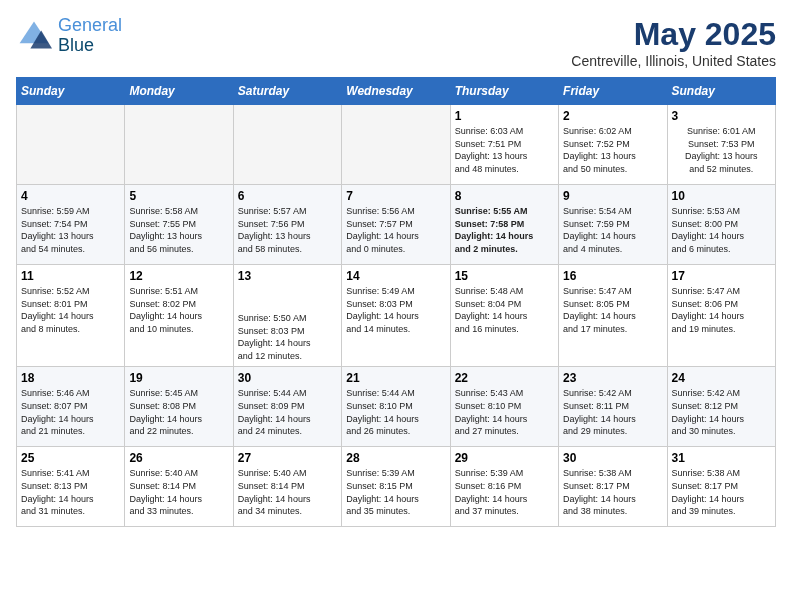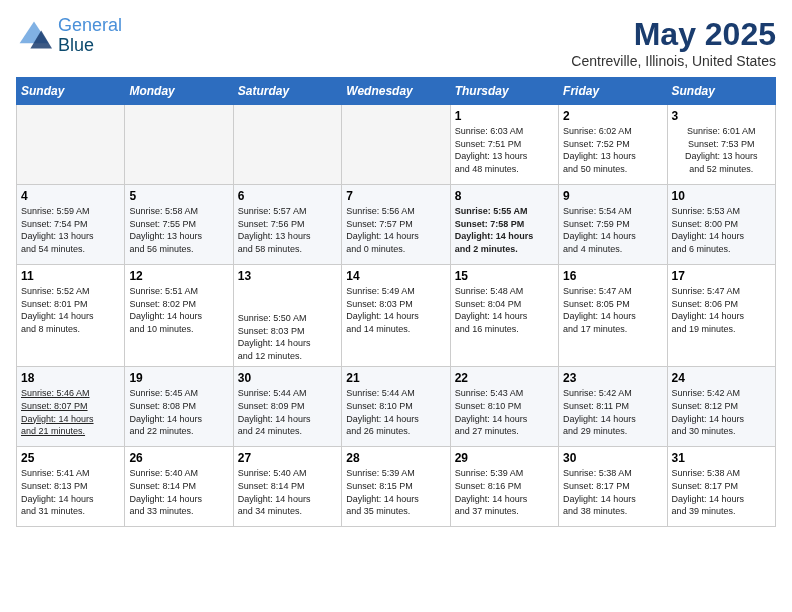--- a/index.html
+++ b/index.html
@@ -252,21 +252,21 @@
           <div class="day-num">17</div>
           <div class="day-info" style="white-space: pre-line;">Sunrise: 5:47 AM
 Sunset: 8:06 PM
 Daylight: 14 hours
 and 19 minutes.</div>
         </td>
       </tr>
       <tr>
         <td>
           <div class="day-num">18</div>
-          <div class="day-info" style="white-space: pre-line; text-decoration: underline;">Sunrise: 5:46 AM
+          <div class="day-info" style="white-space: pre-line;">Sunrise: 5:46 AM
 Sunset: 8:07 PM
 Daylight: 14 hours
 and 21 minutes.</div>
         </td>
         <td>
           <div class="day-num">19</div>
           <div class="day-info" style="white-space: pre-line;">Sunrise: 5:45 AM
 Sunset: 8:08 PM
 Daylight: 14 hours
 and 22 minutes.</div>

